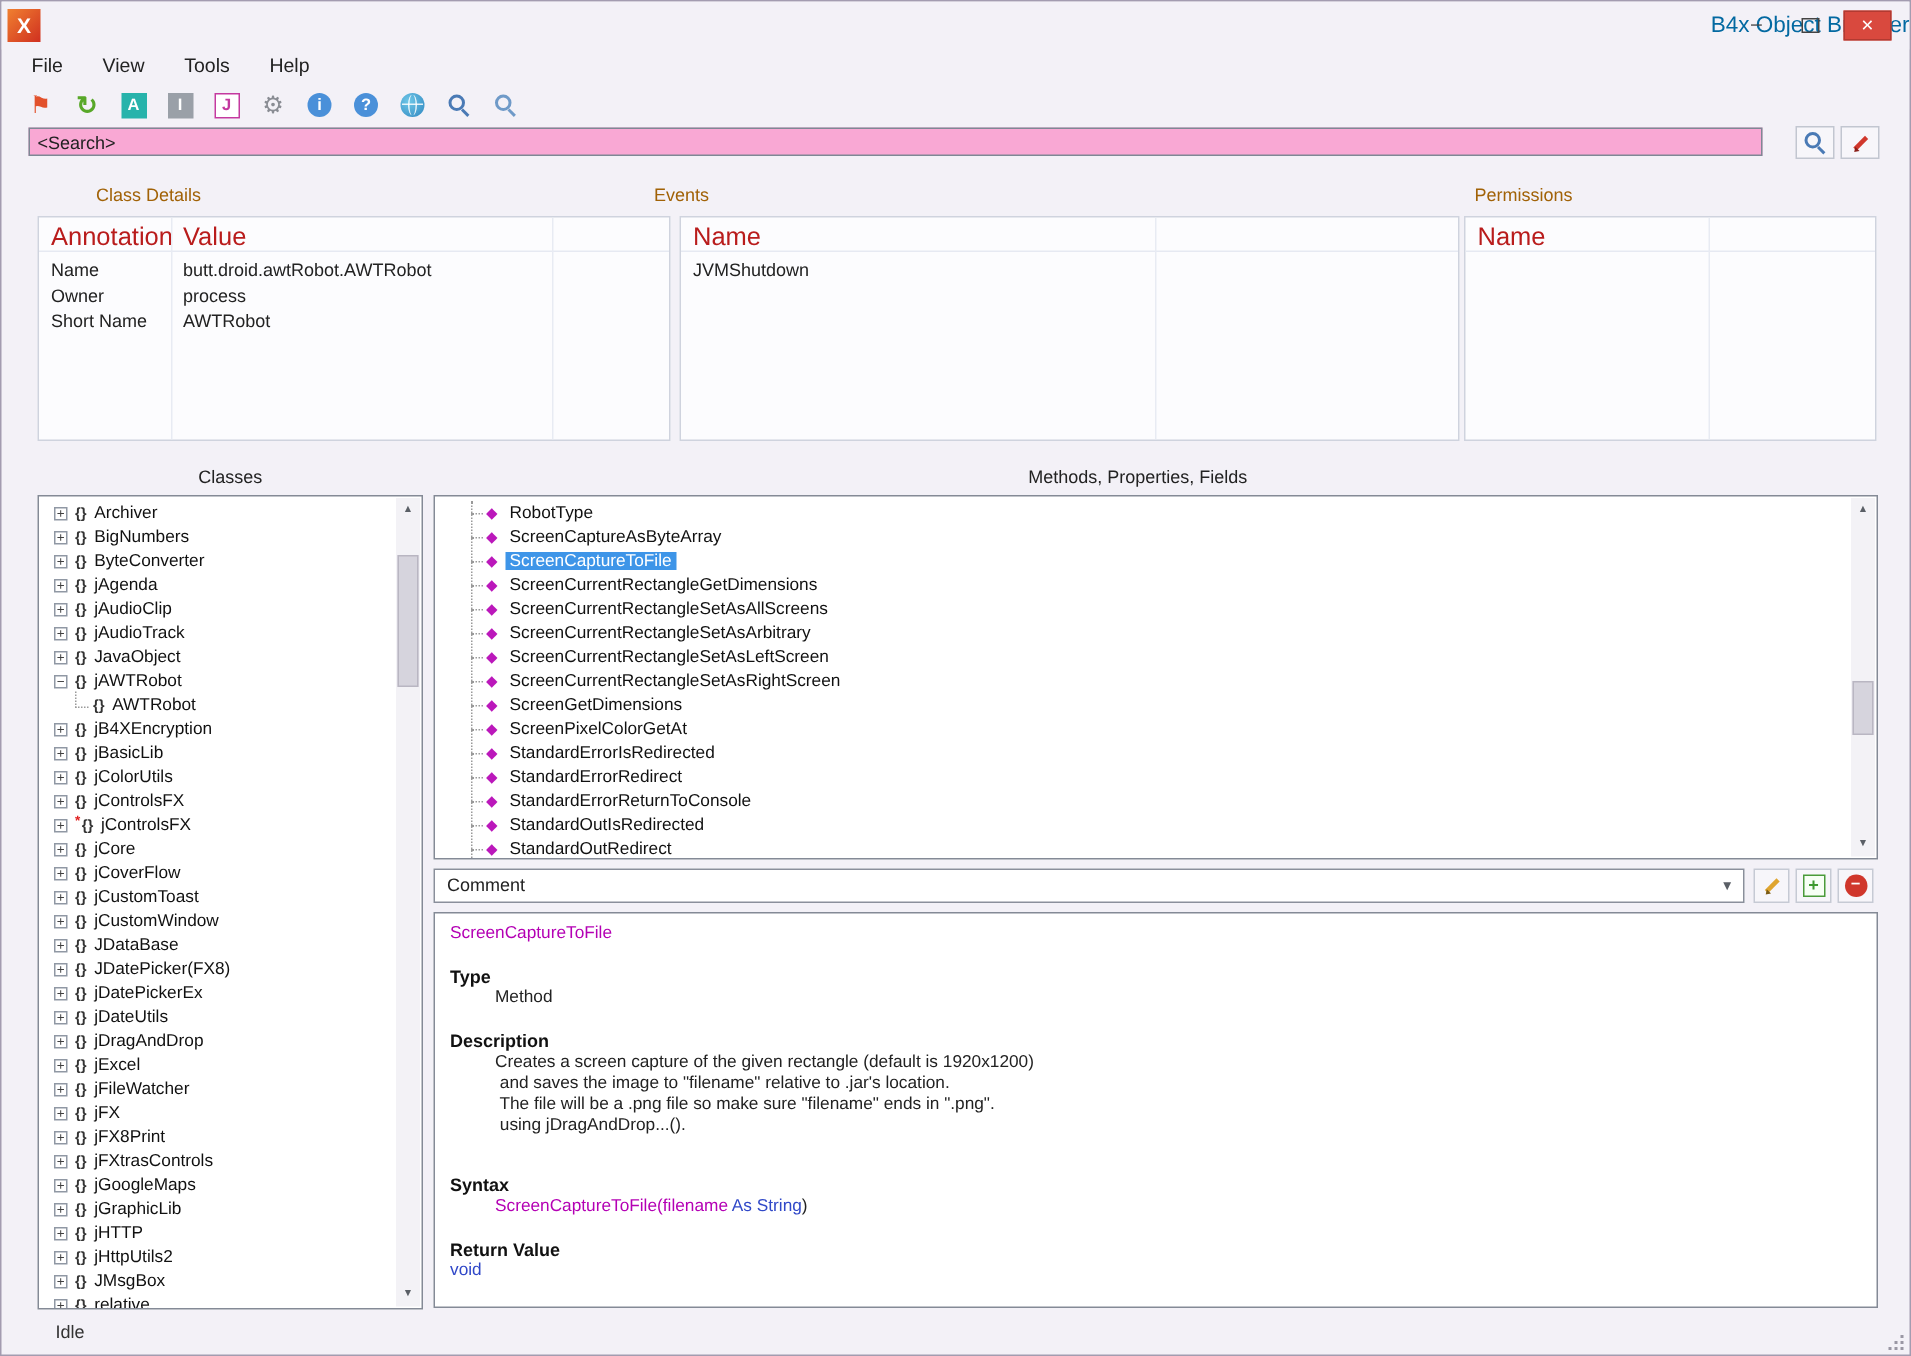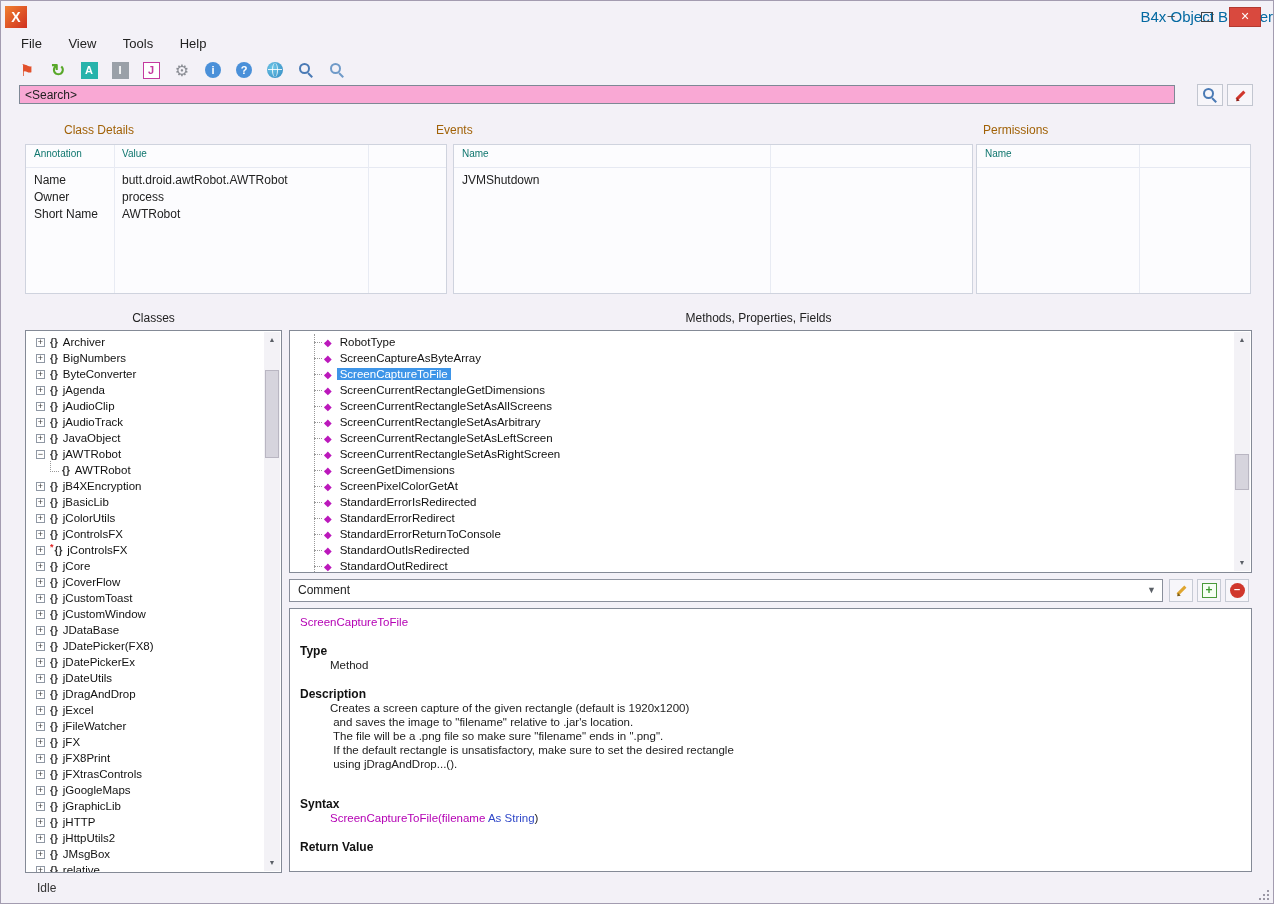--- a/index.html
+++ b/index.html
@@ -52,21 +52,21 @@
   .sbtn.b1{left:1196px;}
   .sbtn.b2{left:1226px;}
 
   
   .panel-label{position:absolute;top:122px;font-size:12px;color:#a16207;}
   .panel{position:absolute;top:143px;height:150px;background:#fcfcfe;border:1px solid #cfd3de;box-sizing:border-box;overflow:hidden;}
   .p-cd{left:24px;width:422px;}
   .p-ev{left:452px;width:520px;}
   .p-pm{left:975px;width:275px;}
   .phead{height:22px;border-bottom:1px solid #e6e9f2;position:relative;}
-  .pcol{position:absolute;top:3px;font-size:10px;color:#0f766e;}
+  .pcol{position:absolute;top:3px;font-size:17px;color:#b91c1c;}
   .pdiv{position:absolute;top:0;bottom:0;width:1px;background:#e8ebf3;}
   .prow{display:flex;height:17px;align-items:center;}
   .prows{padding-top:3px;}
   .pc1{width:88px;padding-left:8px;font-size:12px;color:#222;box-sizing:border-box;white-space:nowrap;}
   .pc1.wide{width:auto;}
   .pc2{padding-left:8px;font-size:12px;color:#222;white-space:nowrap;}
 
   
   .sect-label{position:absolute;top:310px;font-size:12px;color:#222;text-align:center;}
   .sl-classes{left:24px;width:257px;}
@@ -519,26 +519,26 @@
 
   <div class="lbox detail-box">
     <div class="d-link">ScreenCaptureToFile</div>
     <div class="d-head">Type</div>
     <div class="dline">Method</div>
     <div class="d-head">Description</div>
     <div>
         <div class="dline">Creates a screen capture of the given rectangle (default is 1920x1200)</div>
         <div class="dline"> and saves the image to "filename" relative to .jar's location.</div>
         <div class="dline"> The file will be a .png file so make sure "filename" ends in ".png".</div>
-        <div class="dline"> If the default rectangle is unsatisfactory, make sure to set the desired rectangle</div>
         <div class="dline"> using jDragAndDrop...().</div>
       </div>
     <div class="d-head syntax">Syntax</div>
     <div class="dline"><span class="syn-magenta">ScreenCaptureToFile</span><span class="syn-magenta">(filename </span><span class="syn-blue">As </span><span class="syn-blue">String</span><span class="syn-dark">)</span></div>
     <div class="d-head">Return Value</div>
+    <div class="d-return">void</div>
   </div>
 
   <div class="statusbar">
     <div class="status-text">Idle</div>
     <div class="grip"></div>
   </div>
 
 </div>
 
 </body></html>

